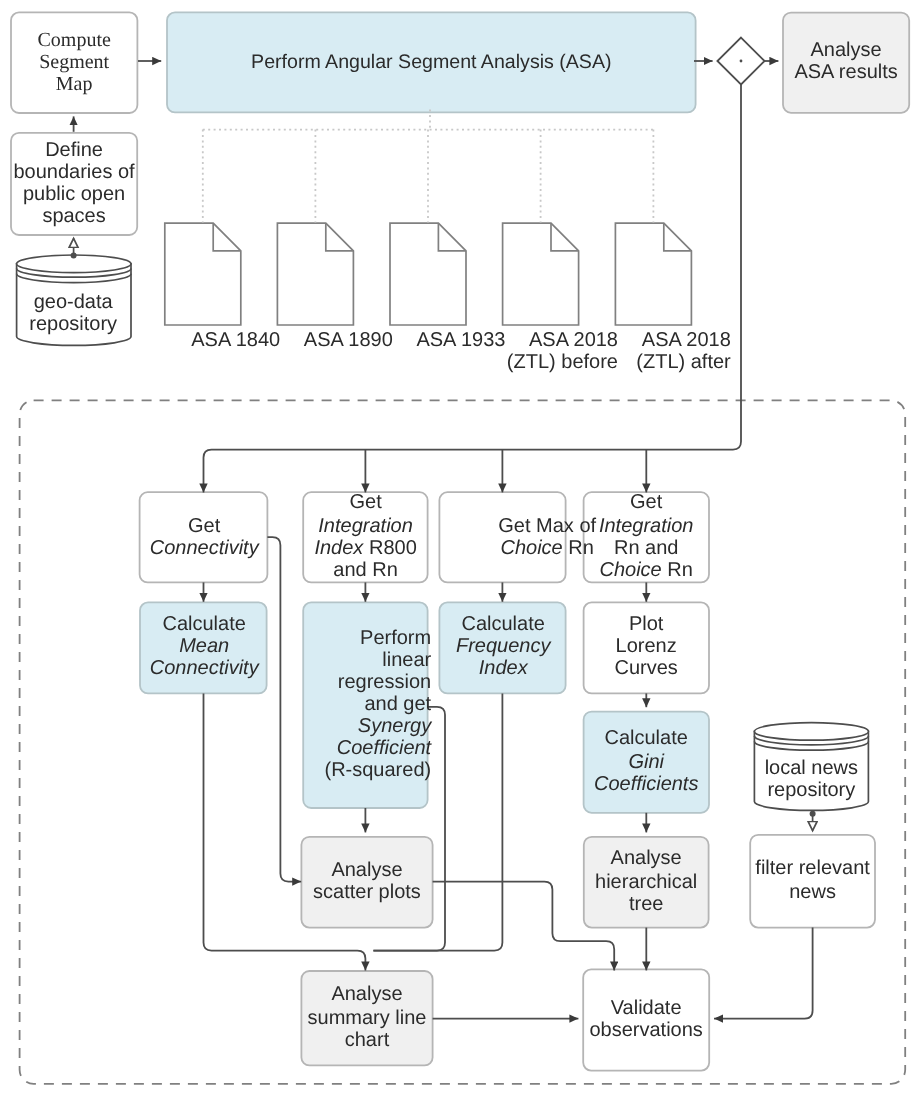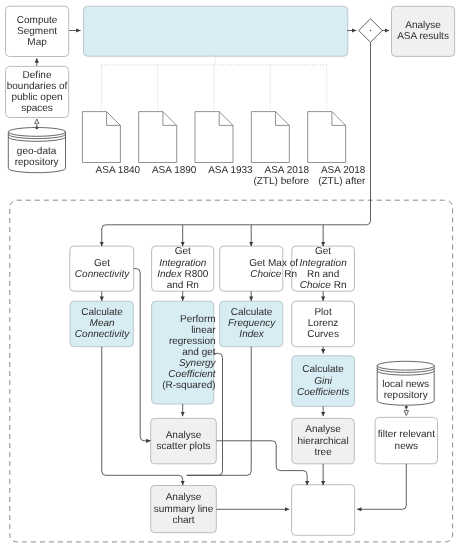--- a/index.html
+++ b/index.html
@@ -94,23 +94,24 @@
   <path d="M213.8,353.4 L218.5,353.4 Q222.5,353.4 222.5,357.4 L222.5,471.3 Q222.5,475.3 218.5,475.3 L186.7,475.3" fill="none" stroke="#4d4d4d" stroke-width="0.9"></path>
   <path d="M251.2,346.7 L251.2,471.3 Q251.2,475.3 247.2,475.3 L186.7,475.3" fill="none" stroke="#4d4d4d" stroke-width="0.9"></path>
   <path d="M216.3,440.8 L272.2,440.8 Q276.2,440.8 276.2,444.8 L276.2,466.6 Q276.2,470.6 280.2,470.6 L303.1,470.6 Q307.1,470.6 307.1,474.6 L307.1,485.2" fill="none" stroke="#4d4d4d" stroke-width="0.9" marker-end="url(#arr)"></path>
   <path d="M323.15,463.8 L323.15,485.2" fill="none" stroke="#4d4d4d" stroke-width="0.9" marker-end="url(#arr)"></path>
   <path d="M323.15,406.4 L323.15,416.2" fill="none" stroke="#4d4d4d" stroke-width="0.9" marker-end="url(#arr)"></path>
   <circle cx="406.3" cy="406.9" r="1.5" fill="#4d4d4d"></circle>
   <path d="M406.3,406.9 L406.3,415.3" fill="none" stroke="#4d4d4d" stroke-width="0.85" marker-end="url(#arrOpenDn)"></path>
   <path d="M406.3,463.8 L406.3,505.3 Q406.3,509.3 402.3,509.3 L357.0,509.3" fill="none" stroke="#4d4d4d" stroke-width="0.9" marker-end="url(#arr)"></path>
   <path d="M216.3,509.3 L289.2,509.3" fill="none" stroke="#4d4d4d" stroke-width="0.9" marker-end="url(#arr)"></path>
 </svg>
-<div class="lbl" style="left:5.5px;top:6.2px;width:63.2px;height:50.3px;font-size:10px;">Compute
+<div class="lbl" style="left:5.5px;top:6.2px;width:63.2px;height:50.3px;font-size:10px;font-family:Liberation Serif, serif;">Compute
 Segment
 Map</div>
+  <div class="lbl" style="left:83.5px;top:6.2px;width:264.3px;height:50px;font-size:9.8px;">Perform Angular Segment Analysis (ASA)</div>
   <div class="lbl" style="left:390px;top:6.3px;width:66.1px;height:50.1px;font-size:10px;">Analyse
 ASA results</div>
   <div class="lbl" style="left:4px;top:66.4px;width:66.1px;height:51.1px;font-size:10px;">Define
 boundaries of
 public open
 spaces</div>
   <div class="lbl" style="left:7.6px;top:140.5px;width:58px;height:33.5px;font-size:10px;">geo-data
 repository</div>
   <div class="lbl" style="left:377.2px;top:373.2px;width:57px;height:33.5px;font-size:10px;">local news
 repository</div>
@@ -120,20 +121,22 @@
   <div class="lbl" style="left:374px;top:417.4px;width:64.6px;height:46.4px;font-size:10px;">filter relevant
 news</div>
   <div class="lbl" style="left:150.7px;top:418.4px;width:65.6px;height:45.4px;font-size:10px;">Analyse
 scatter plots</div>
   <div class="lbl" style="left:290.5px;top:418.4px;width:65.2px;height:45.4px;font-size:10px;">Analyse
 hierarchical
 tree</div>
   <div class="lbl" style="left:149.5px;top:485.5px;width:68px;height:47.2px;font-size:10px;">Analyse
 summary line
 chart</div>
+  <div class="lbl" style="left:289.6px;top:484.7px;width:67px;height:50.6px;font-size:10px;">Validate
+observations</div>
   <div class="doclbl" style="left:80.1px;top:165.2px;width:60px;font-size:10px;">ASA 1840</div>
   <div class="doclbl" style="left:136.4px;top:165.2px;width:60px;font-size:10px;">ASA 1890</div>
   <div class="doclbl" style="left:192.7px;top:165.2px;width:60px;font-size:10px;">ASA 1933</div>
   <div class="doclbl" style="left:249px;top:165.2px;width:60px;font-size:10px;">ASA 2018
 (ZTL) before</div>
   <div class="doclbl" style="left:305.4px;top:165.2px;width:60px;font-size:10px;">ASA 2018
 (ZTL) after</div>
   <div class="lbl" style="left:69.8px;top:245.8px;width:64.6px;height:45.6px;font-size:10px;flex-direction:column;justify-content:center;"><div><span>Get</span></div><div><span class="it">Connectivity</span></div></div>
   <div class="lbl" style="left:150px;top:245.8px;width:65.6px;height:45.6px;font-size:10px;flex-direction:column;justify-content:center;"><div><span>Get</span></div><div><span class="it">Integration</span></div><div><span class="it">Index</span> <span>R800</span></div><div><span>and Rn</span></div></div>
   <div class="lbl" style="left:219px;top:245.8px;width:65.2px;height:45.6px;font-size:10px;flex-direction:column;justify-content:center;padding-left:22px;"><div><span>Get Max of</span></div><div><span class="it">Choice</span> <span>Rn</span></div></div>

